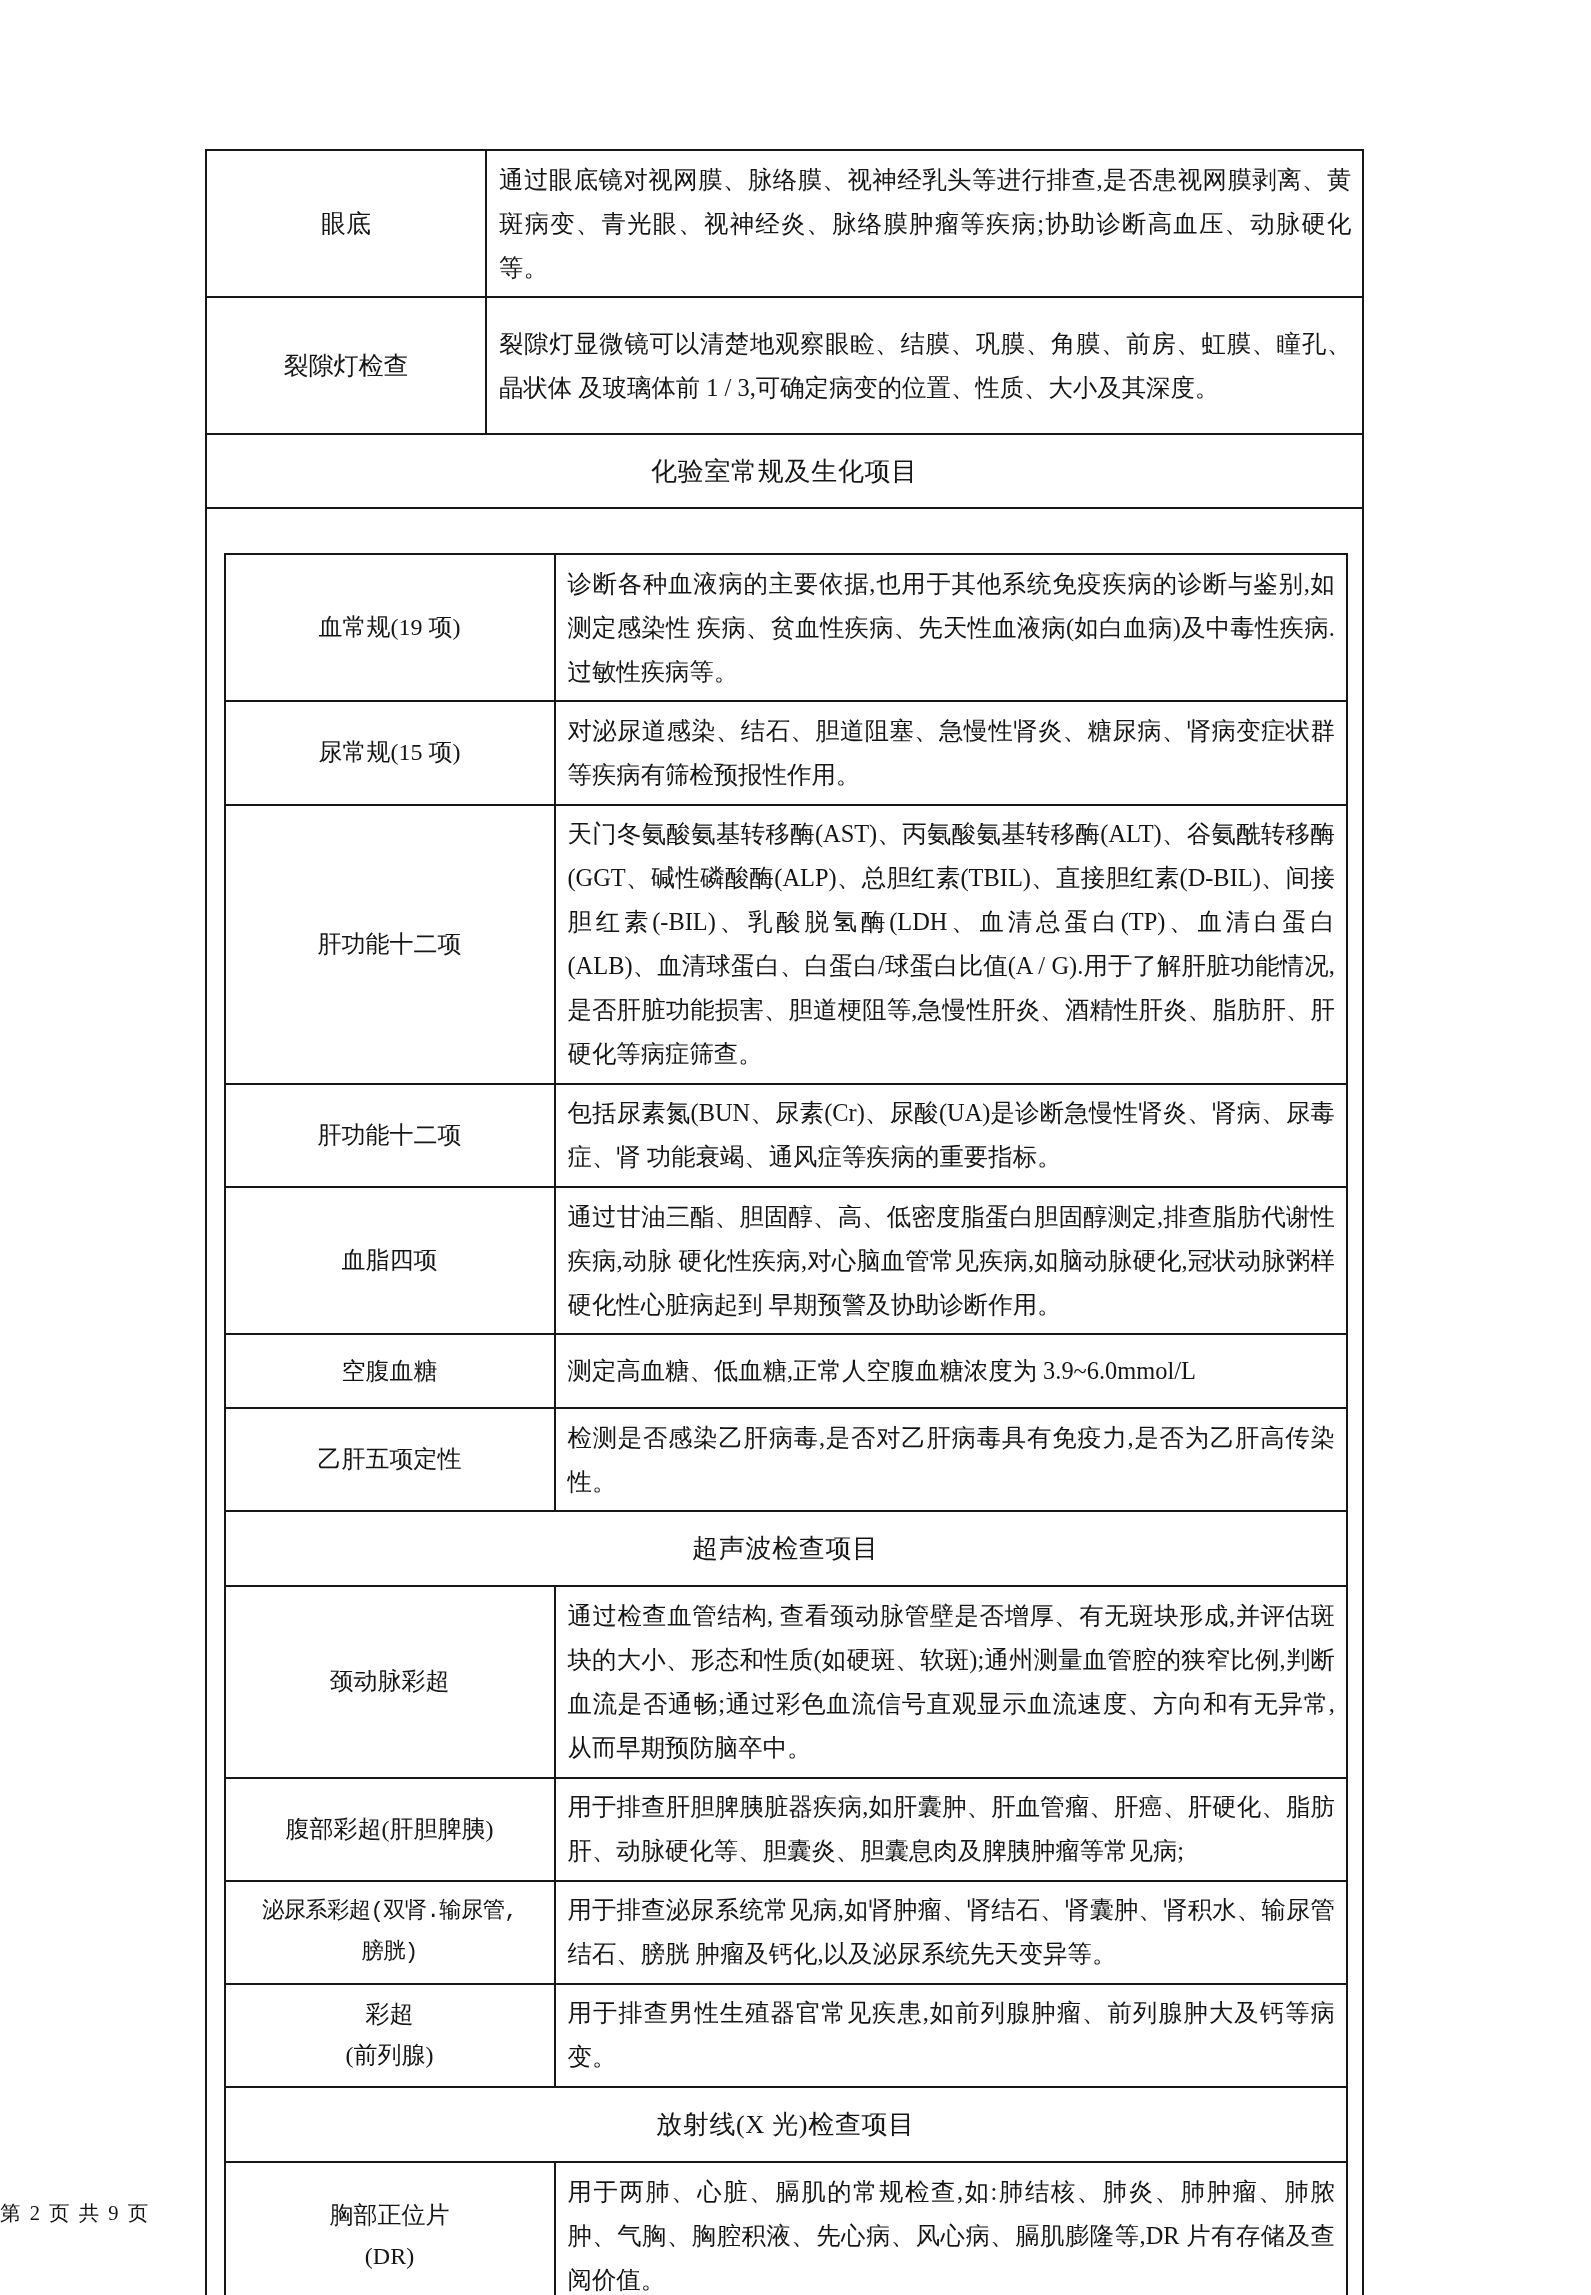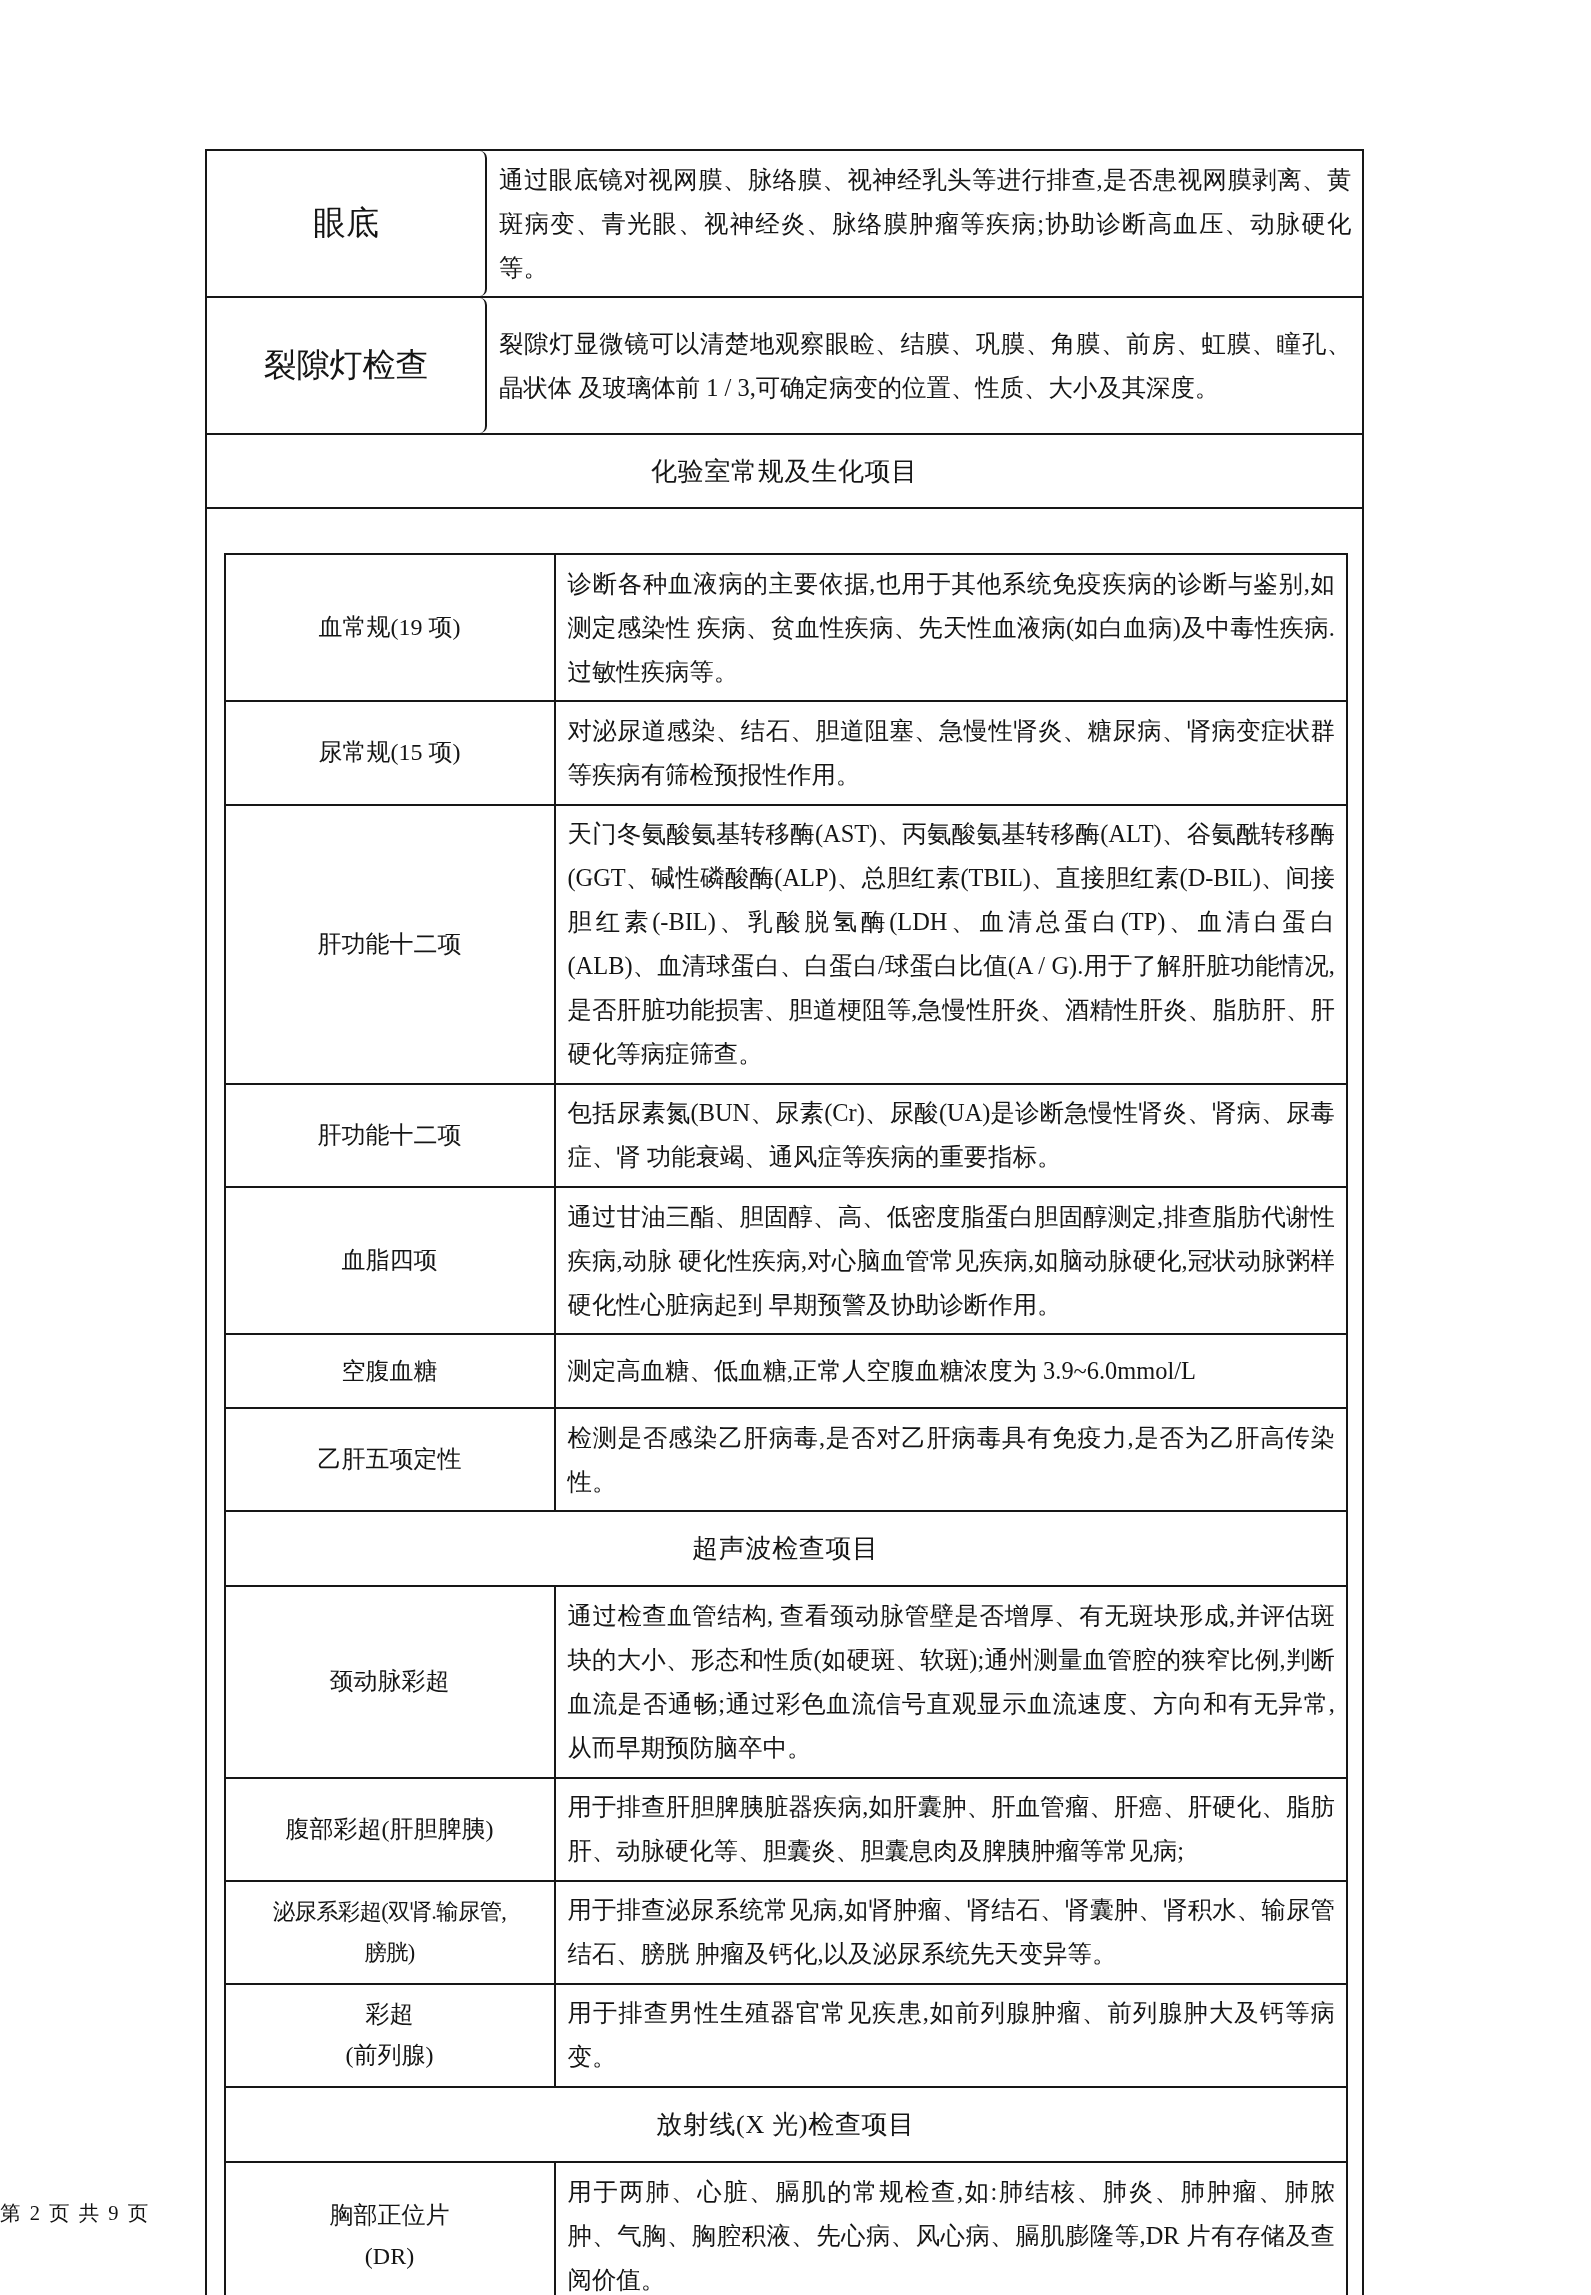--- a/index.html
+++ b/index.html
@@ -28,23 +28,23 @@
     border-right: 2px solid #171717;
     display: flex;
     align-items: center;
     justify-content: center;
     text-align: center;
     white-space: pre-line;
     font-size: 24px;
     line-height: 41px;
     padding: 2.6px 1.3px;
   }
-  .outer > .label-cell { width: 280px; font-size: 33px; border-radius: 7px; }
+  .outer > .label-cell { width: 280px; font-size: 25px; }
   .inner-table .label-cell { width: 330px; }
-  .label-tight .label-cell { font-size: 22.4px; letter-spacing: -0.7px; }
+  .label-tight .label-cell { font-size: 22.4px; letter-spacing: -0.7px; font-family: Liberation Mono, monospace; }
   .desc-cell {
     flex: 1 1 auto;
     display: flex;
     align-items: center;
     padding: 6.6px 10.6px 6.6px 12px;
     font-size: 24.4px;
     line-height: 44px;
     min-width: 0;
   }
   .desc-cell > span { display: block; width: 100%; text-align: justify; }

